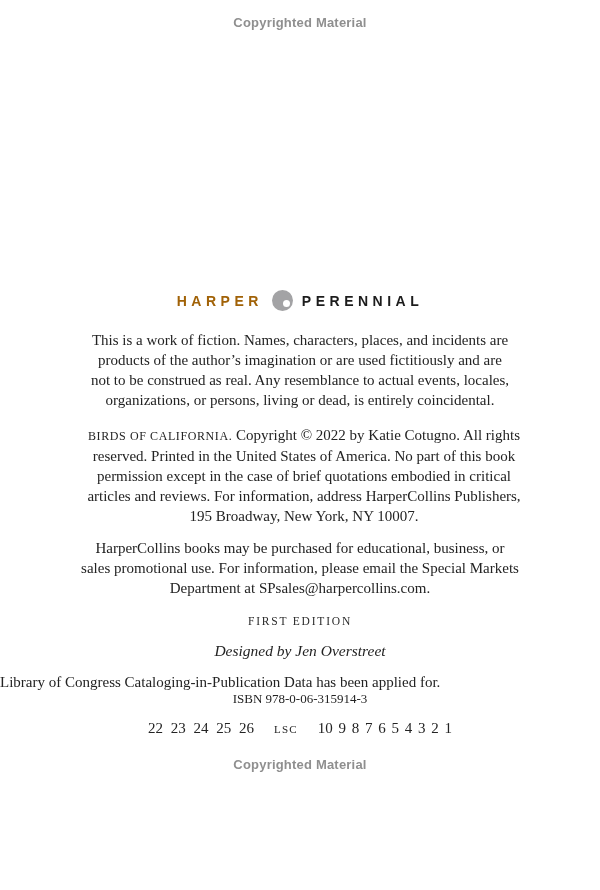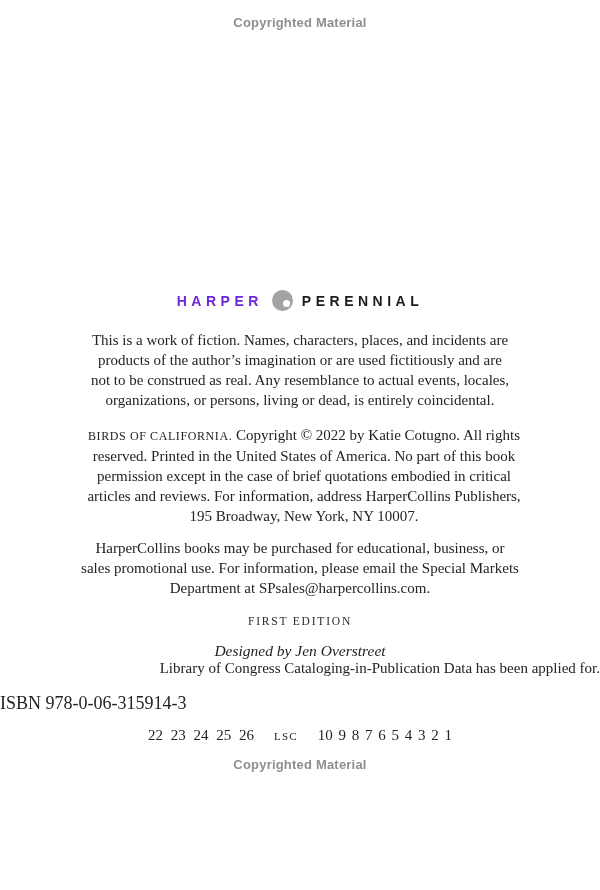--- a/index.html
+++ b/index.html
@@ -13,37 +13,37 @@
     font-size:13px;font-weight:bold;color:#8f8f8f;
     letter-spacing:0.2px;
   }
   .banner-top{padding-top:15px;}
   .banner-bottom{position:absolute;left:0;right:0;bottom:16px;}
   .logo{
     margin-top:260px;
     display:flex;align-items:center;justify-content:center;gap:9px;
     font-family:"Liberation Sans",sans-serif;
   }
-  .logo-harper{color:#6d28d9;font-weight:bold;font-size:14px;letter-spacing:4.5px;}
+  .logo-harper{color:#a16207;font-weight:bold;font-size:14px;letter-spacing:4.5px;}
   .logo-perennial{color:#1c1c1c;font-weight:bold;font-size:14px;letter-spacing:4.5px;}
   .logo-dot{width:21px;height:21px;border-radius:50%;background:#a3a3a5;position:relative;flex:0 0 auto;}
   .logo-dot::after{
     content:"";position:absolute;width:7px;height:7px;border-radius:50%;
     background:#ffffff;right:3px;bottom:4px;
   }
   .para{text-align:center;font-size:15px;line-height:20px;}
   .para .line{white-space:nowrap;}
   .p1{margin-top:19px;}
   .p2{margin-top:15px;padding-left:8px;}
   .p3{margin-top:12px;font-family:Liberation Serif, serif;}
   .smallcaps{font-size:12px;letter-spacing:0.6px;}
   .edition{margin-top:17px;text-align:center;font-size:11.5px;letter-spacing:1.8px;color:#2a2a2a;}
   .designer{margin-top:15px;text-align:center;font-style:italic;font-size:15.5px;}
-  .loc{text-align:right;font-size:15px;white-space:nowrap;}
-  .isbn{margin-top:16px;text-align:left;font-size:18px;}
+  .loc{margin-top:14px;text-align:left;font-size:15px;white-space:nowrap;}
+  .isbn{margin-top:0;text-align:center;font-size:13px;}
   .printline{
     margin-top:13px;text-align:right;font-size:15px;
     display:flex;justify-content:center;align-items:baseline;gap:20px;
   }
   .printline .years{word-spacing:4px;}
   .printline .printer{font-size:11px;letter-spacing:1.2px;}
   .printline .runs{word-spacing:2px;}
 </style>
 </head>
 <body>

